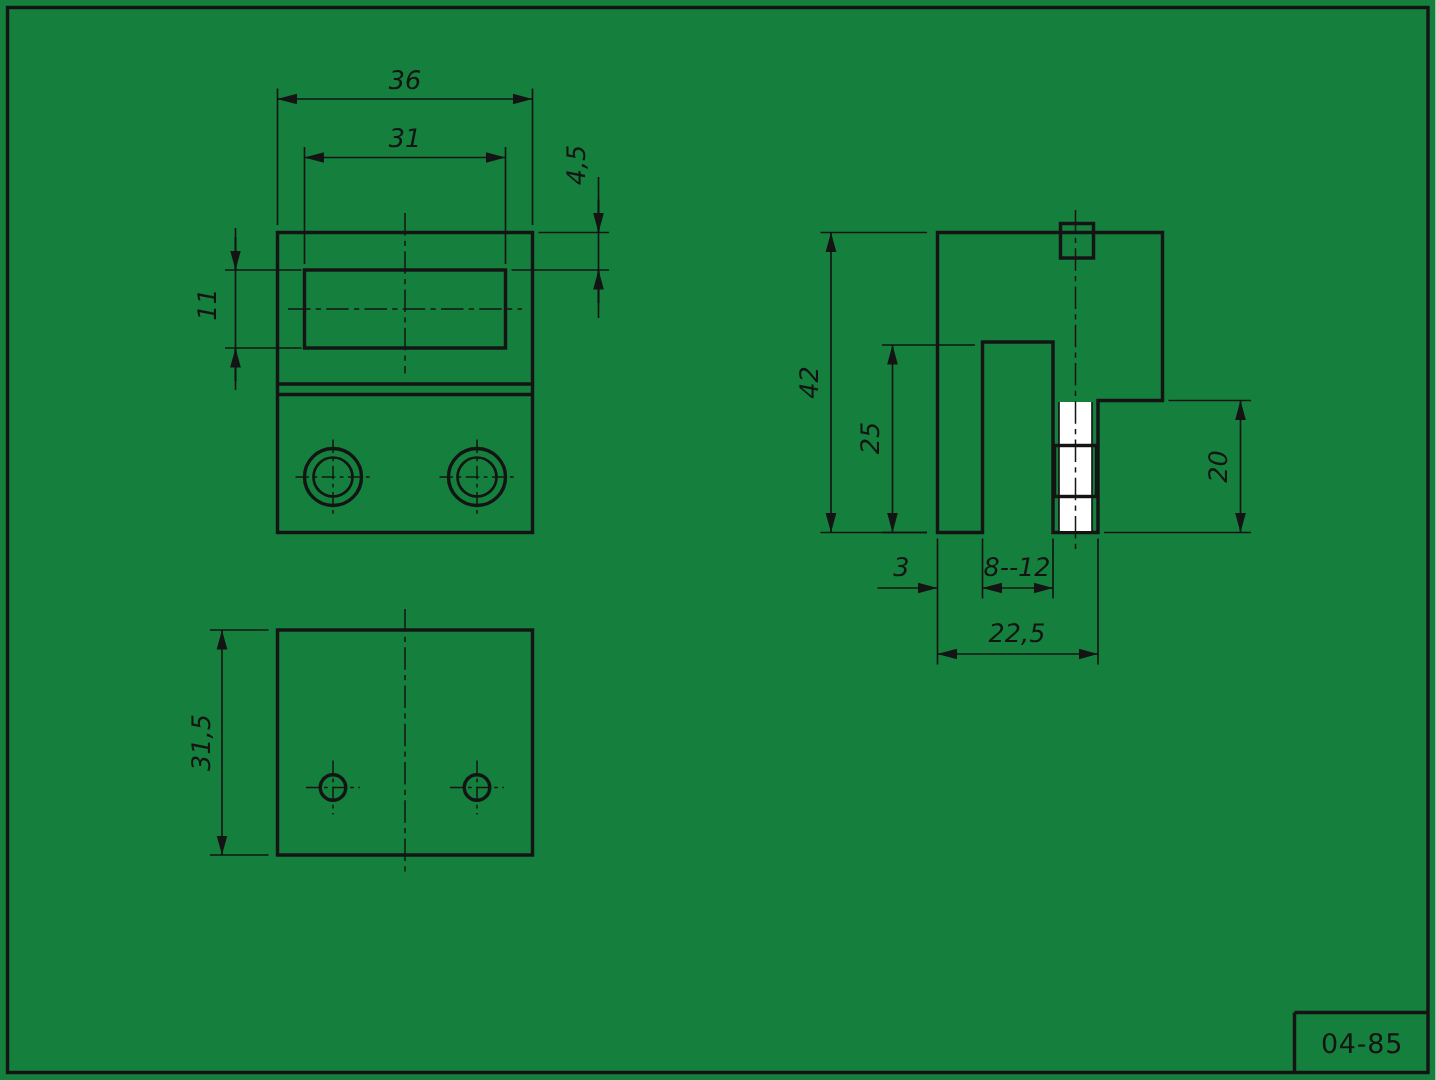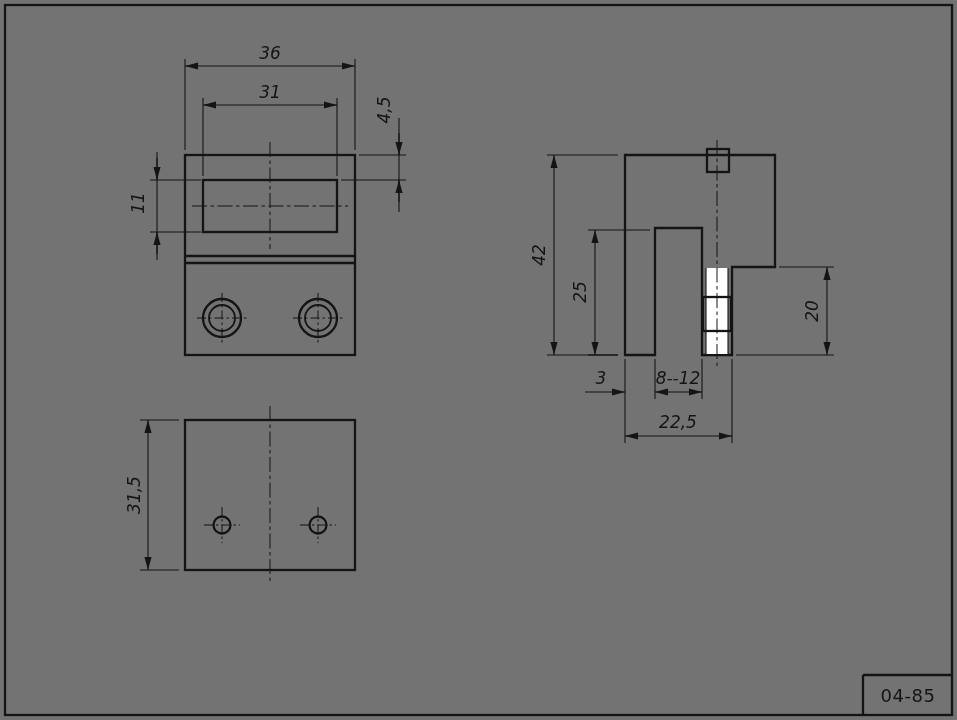--- a/index.html
+++ b/index.html
@@ -1,16 +1,16 @@
 <!DOCTYPE html>
 <html><head>
 <meta charset="utf-8">
 <style>
   html,body{margin:0;padding:0;background:#ffffff;}
-  .page{width:957px;height:720px;position:relative;background:#737373;}
+  .page{width:957px;height:720px;position:relative;background:#15803d;}
   svg{display:block;}
   .thick{stroke:#141414;stroke-width:2.3;fill:none;stroke-linejoin:miter;}
   .med{stroke:#141414;stroke-width:1.8;fill:none;}
   .thin{stroke:#141414;stroke-width:1.1;fill:none;}
   .center{stroke:#141414;stroke-width:1;fill:none;stroke-dasharray:15 3.5 3.5 3.5;}
   .centersm{stroke:#141414;stroke-width:1;fill:none;stroke-dasharray:9 3 2.5 3;}
   .dimtext{font:italic 17px "DejaVu Sans", sans-serif;fill:#141414;}
   .titletext{font:18px "DejaVu Sans", sans-serif;fill:#141414;letter-spacing:0.5px;}
 </style>
 </head>

